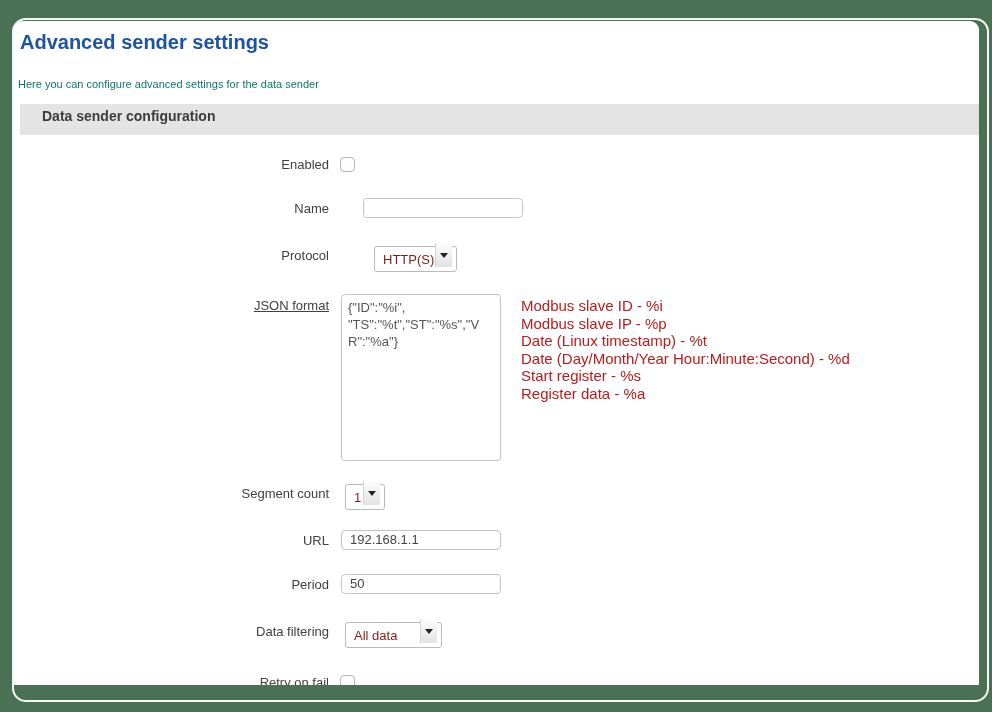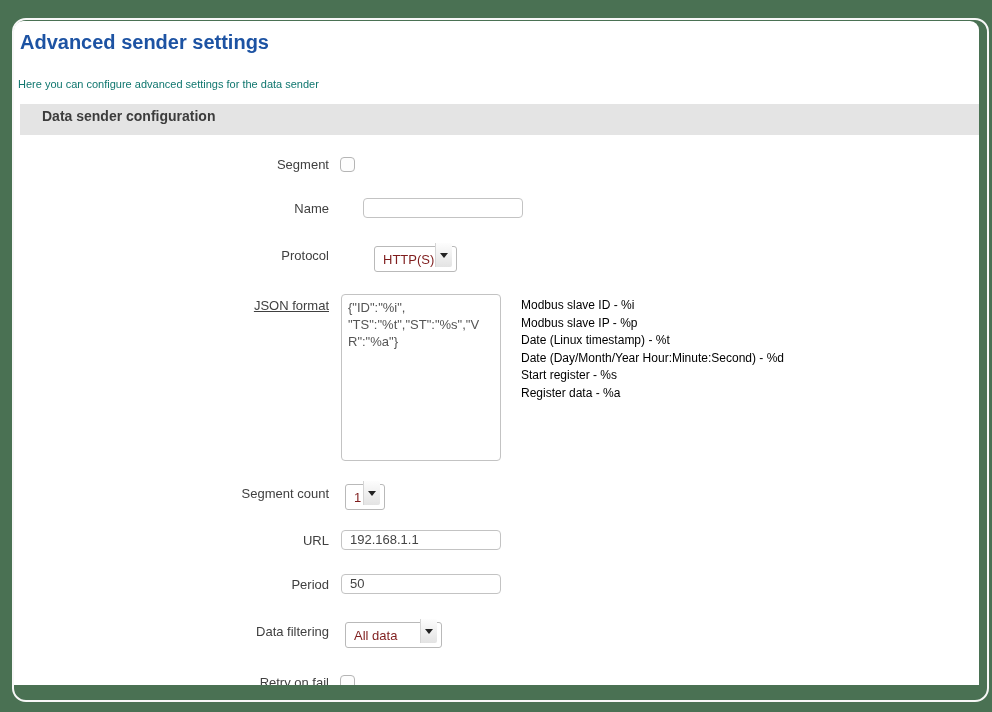--- a/index.html
+++ b/index.html
@@ -53,21 +53,21 @@
     font-size:13px; color:#444; background:#fff; outline:none;
   }
   textarea {
     width:160px; height:167px; border:1px solid #c3c3c3; border-radius:4px;
     padding:4px 6px; font-family:"Liberation Sans", sans-serif;
     font-size:13px; line-height:17px; color:#555; resize:none; overflow:hidden;
     white-space:pre-wrap; word-break:break-all; outline:none; background:#fff;
   }
   .hints {
     margin-left:12px; padding-top:1px;
-    font-size:12px; line-height:13.5px; color:#000000;
+    font-size:15px; line-height:13.5px; color:#b91c1c;
   }
   input[type="checkbox"] {
     -webkit-appearance:none; -moz-appearance:none; appearance:none;
     width:15px; height:15px; margin-left:3px;
     border:1px solid #b5b5b5; border-radius:4px; background:#fdfdfd;
   }
   .sel { position:relative; display:inline-block; height:26px; }
   .sel select {
     -webkit-appearance:none; -moz-appearance:none; appearance:none;
     height:26px; border:1px solid #b9b9b9; border-radius:3px;
@@ -112,21 +112,21 @@
 
   <div class="page-subtitle">Here you can configure advanced settings for the data sender</div>
 
   <div class="section-bar">
     <span>Data sender configuration</span>
   </div>
 
   <div class="form">
 
     <div class="row r-enabled">
-      <div class="lbl">Segment</div>
+      <div class="lbl">Enabled</div>
       <input type="checkbox" style="">
     </div>
 
     <div class="row r-name">
       <div class="lbl">Name</div>
       <input type="text" value="" style="">
     </div>
 
     <div class="row r-protocol">
       <div class="lbl">Protocol</div>

